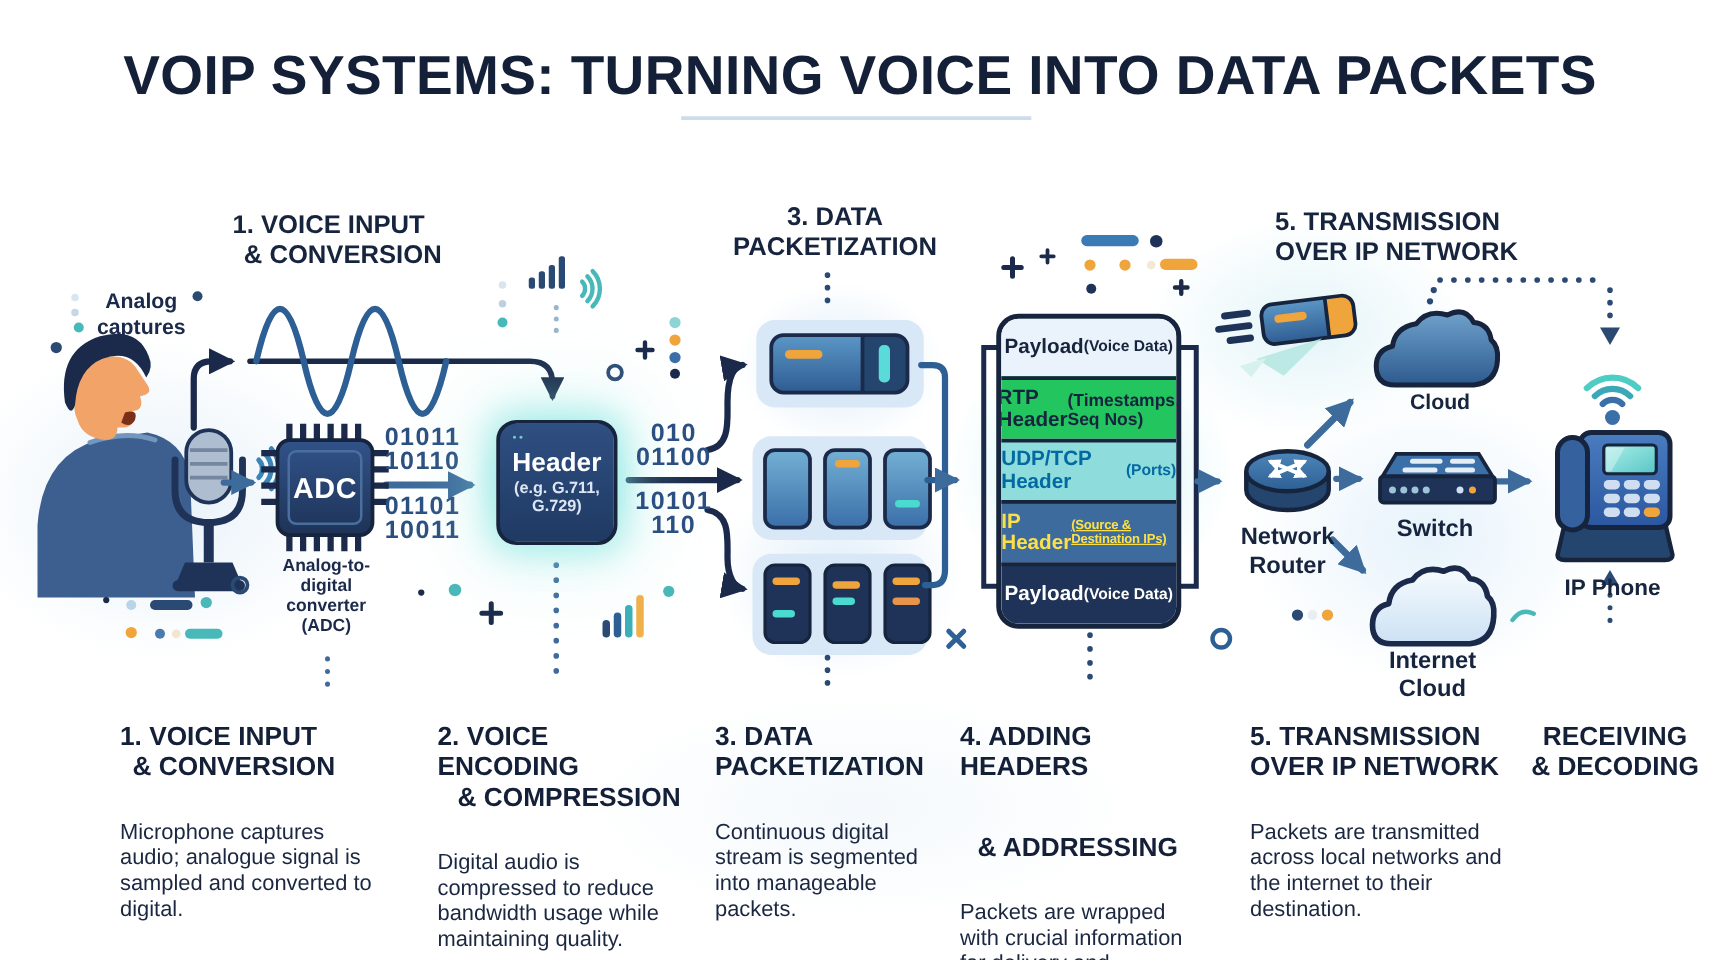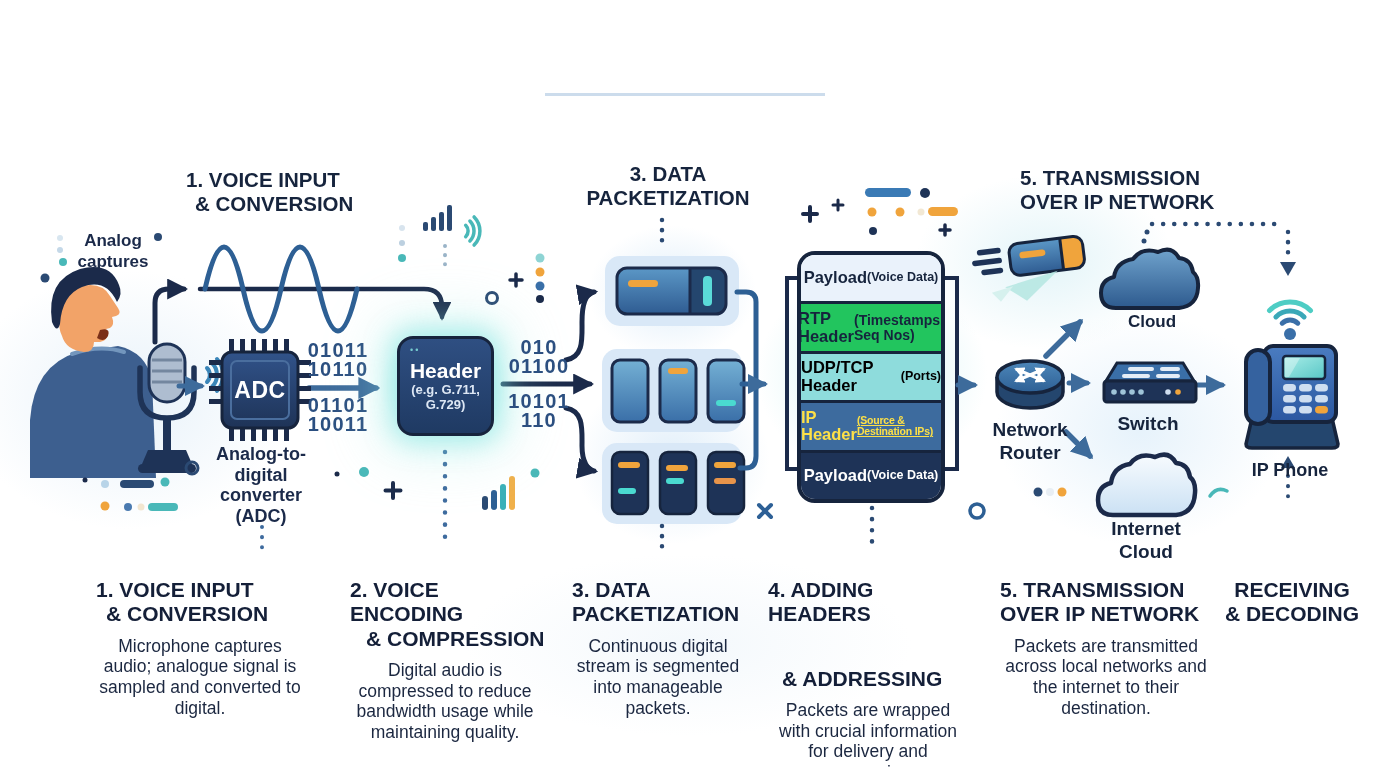--- a/index.html
+++ b/index.html
@@ -20,21 +20,21 @@
   .page-title{left:0;top:36px;width:1376px;text-align:center;font-size:44px;font-weight:800;letter-spacing:.3px;color:#141f38;}
   .title-underline{left:545px;top:93px;width:280px;height:3px;background:#ccdcec;}
   .stage-hd{font-size:20.5px;font-weight:800;line-height:1.18;color:#16243d;}
   .stage-hd span{display:block;}
   .stage-hd .ind{padding-left:9px;}
   .ctr{text-align:center;}
   .small-label{font-size:17px;font-weight:700;line-height:1.25;color:#1b2a4a;text-align:center;}
   .binary{font-size:20px;font-weight:800;line-height:19px;letter-spacing:1.2px;color:#2b4f80;text-align:center;width:70px;}
   .adc-text{left:222px;top:352px;width:76px;height:76px;display:flex;align-items:center;justify-content:center;
     font-size:23px;font-weight:700;color:#fff;letter-spacing:.5px;}
-  .adc-caption{left:185px;top:444px;width:152px;font-size:18px;font-weight:700;line-height:1.15;text-align:center;color:#1b2a4a;}
+  .adc-caption{left:185px;top:444px;width:152px;font-size:14px;font-weight:700;line-height:1.15;text-align:center;color:#1b2a4a;}
   .adc-caption span{display:block;}
   .codec-box{left:397px;top:336px;width:97px;height:100px;border-radius:16px;border:3px solid #16243d;
     background:linear-gradient(180deg,#2f4f82,#1f3a63);box-sizing:border-box;
     box-shadow:0 0 26px 6px rgba(110,225,220,.55),0 0 55px 20px rgba(160,235,230,.30);
     display:flex;flex-direction:column;align-items:center;justify-content:center;color:#fff;}
   .codec-box .ct{font-size:21px;font-weight:800;}
   .codec-box .cs{font-size:13px;font-weight:600;color:#dde7f4;line-height:1.15;text-align:center;}
   .codec-dots{position:absolute;top:6px;left:10px;color:rgba(130,225,220,.85);font-size:9px;letter-spacing:2px;}
   .stack{left:797px;top:251px;width:148px;height:252px;border:4px solid #16243d;border-radius:18px;
     box-sizing:border-box;overflow:hidden;display:flex;flex-direction:column;background:#fff;}
@@ -44,21 +44,21 @@
   .srow-s{font-size:12.5px;font-weight:700;}
   .srow.s2 .srow-s{font-size:14px;}
   .srow.s4 .srow-s{font-size:10.5px;letter-spacing:-.2px;text-decoration:underline;}
   .node-label{font-size:19px;font-weight:700;line-height:1.22;text-align:center;color:#16243d;}
   .node-label span{display:block;}
   .fcol .footer-hd{font-size:21px;font-weight:800;line-height:1.16;color:#141f38;}
   .footer-hd span{display:block;}
   .footer-hd .find{padding-left:12px;}
   .fcol.ni .footer-hd .find{padding-left:0;}
   .fcol.ctr .footer-hd .find{padding-left:0;}
-  .footer-body{margin-top:9px;font-size:17.5px;font-weight:500;line-height:1.18;color:#1b2740;text-align:center;}
+  .footer-body{margin-top:28px;font-size:17.5px;font-weight:500;line-height:1.18;color:#1b2740;}
 </style>
 </head>
 <body>
 
 <div class="canvas">
 
   <svg class="abs gfx" width="1376" height="768" viewBox="0 0 1376 768">
     <defs>
       <marker id="mN" viewBox="0 0 10 10" refX="8" refY="5" markerWidth="4.2" markerHeight="4.2" orient="auto-start-reverse">
           <path d="M0,0 L10,5 L0,10 Z" fill="#1b2a4a"></path>
@@ -371,20 +371,21 @@
 
       <path d="M759,505 L771,517 M771,505 L759,517" stroke="#2d6096" stroke-width="4" stroke-linecap="round"></path>
       <circle cx="977" cy="511" r="7" fill="none" stroke="#2d5f94" stroke-width="3.5"></circle>
       <circle cx="1038" cy="492" r="4.5" fill="#2b4a73"></circle>
         <circle cx="1050" cy="492" r="4" fill="#e8eef4"></circle>
         <circle cx="1062" cy="492" r="4.5" fill="#f0a43c"></circle>
       <path d="M1210,496 Q1217,486 1227,491" stroke="#49b8b8" stroke-width="3.5" fill="none" stroke-linecap="round"></path>
     </g>
   </svg>
 
+  <div class="abs txt page-title">VOIP SYSTEMS: TURNING VOICE INTO DATA PACKETS</div>
   <div class="abs txt title-underline"></div>
 
   <div class="abs txt stage-hd" style="left:186px;top:168px;">
     <span>1. VOICE INPUT</span>
     <span class="ind">&amp; CONVERSION</span>
   </div>
   <div class="abs txt stage-hd ctr" style="left:578px;top:162px;width:180px;">
     <span>3. DATA</span>
     <span>PACKETIZATION</span>
   </div>
@@ -435,21 +436,21 @@
 
   <div class="abs txt stack">
     <div class="srow s1" style="background: rgb(234, 242, 251); color: rgb(22, 36, 61);">
       <div class="srow-t">Payload</div>
       <div class="srow-s">(Voice Data)</div>
     </div>
     <div class="srow s2" style="background: #22c55e; color: rgb(22, 36, 61);">
       <div class="srow-t">RTP Header</div>
       <div class="srow-s">(Timestamps, Seq Nos)</div>
     </div>
-    <div class="srow s3" style="background: rgb(142, 220, 220); color: #000000;">
+    <div class="srow s3" style="background: rgb(142, 220, 220); color: #0369a1;">
       <div class="srow-t">UDP/TCP Header</div>
       <div class="srow-s">(Ports)</div>
     </div>
     <div class="srow s4" style="background: rgb(61, 107, 158); color: #fde047;">
       <div class="srow-t">IP Header</div>
       <div class="srow-s">(Source &amp; Destination IPs)</div>
     </div>
     <div class="srow s5" style="background: rgb(30, 51, 87); color: rgb(255, 255, 255);">
       <div class="srow-t">Payload</div>
       <div class="srow-s">(Voice Data)</div>

